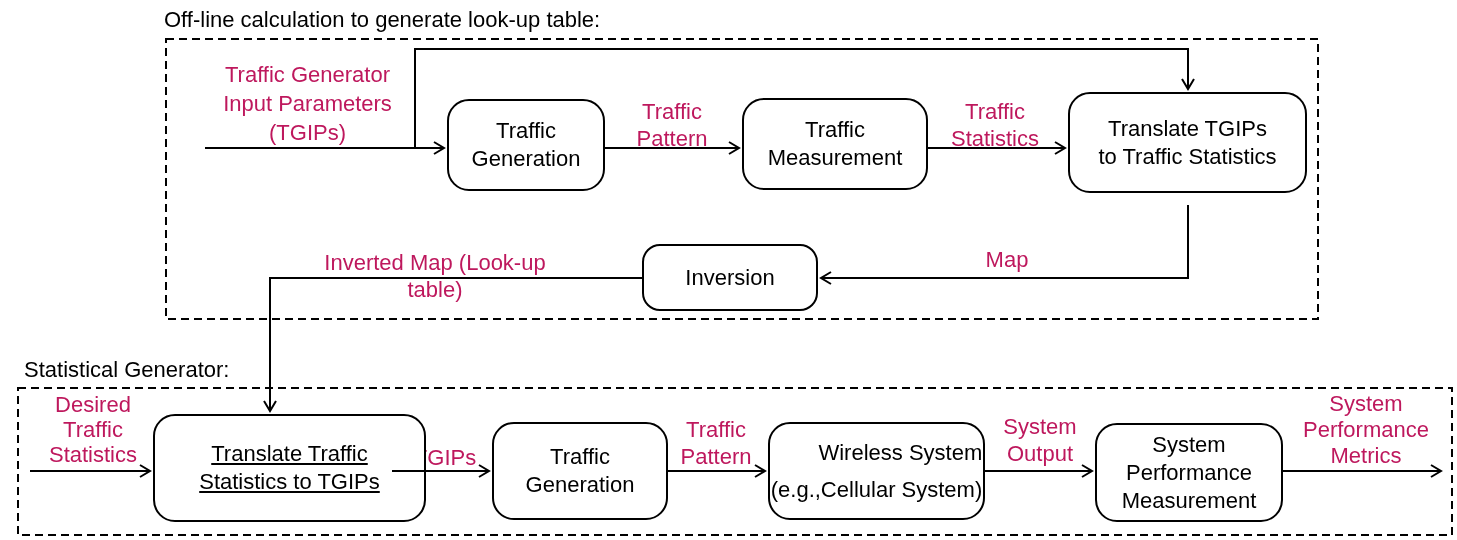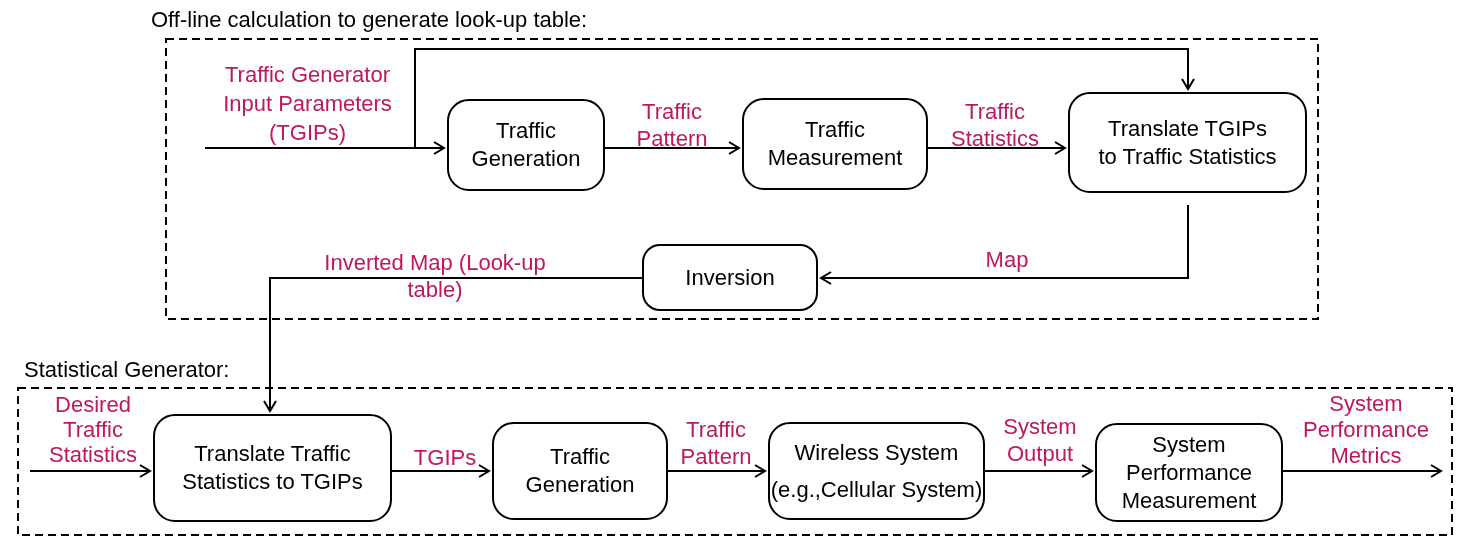--- a/index.html
+++ b/index.html
@@ -13,31 +13,31 @@
   .lbl.lh25{line-height:25px;}
   .lbl.lh26{line-height:26px;}
   .lbl.lh29{line-height:29px;}
   .node{
     position:absolute;border:2px solid #000;border-radius:22px;background:#fff;
     display:flex;align-items:center;justify-content:center;
     text-align:center;white-space:pre-line;font-size:22px;line-height:28px;color:#000;
     box-sizing:border-box;
   }
   .node.r18{border-radius:18px;}
-  .node.loose{line-height:37px;}
+  .node.loose{line-height:37px;text-align:right;}
   svg.edges{position:absolute;left:0;top:0;width:1457px;height:540px;pointer-events:none;}
   svg.edges polyline{fill:none;stroke:#000;stroke-width:2;}
   svg.edges rect{fill:none;stroke:#000;stroke-width:2;stroke-dasharray:8 5;}
 </style>
 </head>
 <body>
 
 <div class="stage">
 
-  <div class="title" style="left:151px;top:7px;">Off-line calculation to generate look-up table:</div>
+  <div class="title" style="left:164px;top:7px;">Off-line calculation to generate look-up table:</div>
   <div class="title" style="left:24px;top:357px;">Statistical Generator:</div>
 
   <div class="lbl lh29" style="left:200px;top:60px;width:215px;">Traffic Generator
 Input Parameters
 (TGIPs)</div>
   <div class="lbl" style="left:626px;top:98px;width:92px;">Traffic
 Pattern</div>
   <div class="lbl" style="left:935px;top:98px;width:120px;">Traffic
 Statistics</div>
   <div class="lbl" style="left:975px;top:246px;width:64px;">Map</div>
@@ -54,21 +54,21 @@
 Performance
 Metrics</div>
 
   <div class="node" style="left:447px;top:99px;width:158px;height:92px;">Traffic
 Generation</div>
   <div class="node" style="left:742px;top:98px;width:186px;height:92px;">Traffic
 Measurement</div>
   <div class="node" style="left:1068px;top:92px;width:239px;height:101px;">Translate TGIPs
 to Traffic Statistics</div>
   <div class="node r18" style="left:642px;top:244px;width:176px;height:67px;text-align:center;">Inversion</div>
-  <div class="node" style="left:153px;top:414px;width:239px;height:108px;">Translate Traffic
+  <div class="node" style="left:153px;top:414px;width:273px;height:108px;text-decoration:underline;">Translate Traffic
 Statistics to TGIPs</div>
   <div class="node" style="left:492px;top:422px;width:176px;height:98px;">Traffic
 Generation</div>
   <div class="node loose" style="left:768px;top:422px;width:217px;height:98px;">Wireless System
 (e.g.,Cellular System)</div>
   <div class="node" style="left:1095px;top:423px;width:188px;height:99px;">System
 Performance
 Measurement</div>
 
   <svg class="edges" viewBox="0 0 1457 540" xmlns="http://www.w3.org/2000/svg">

